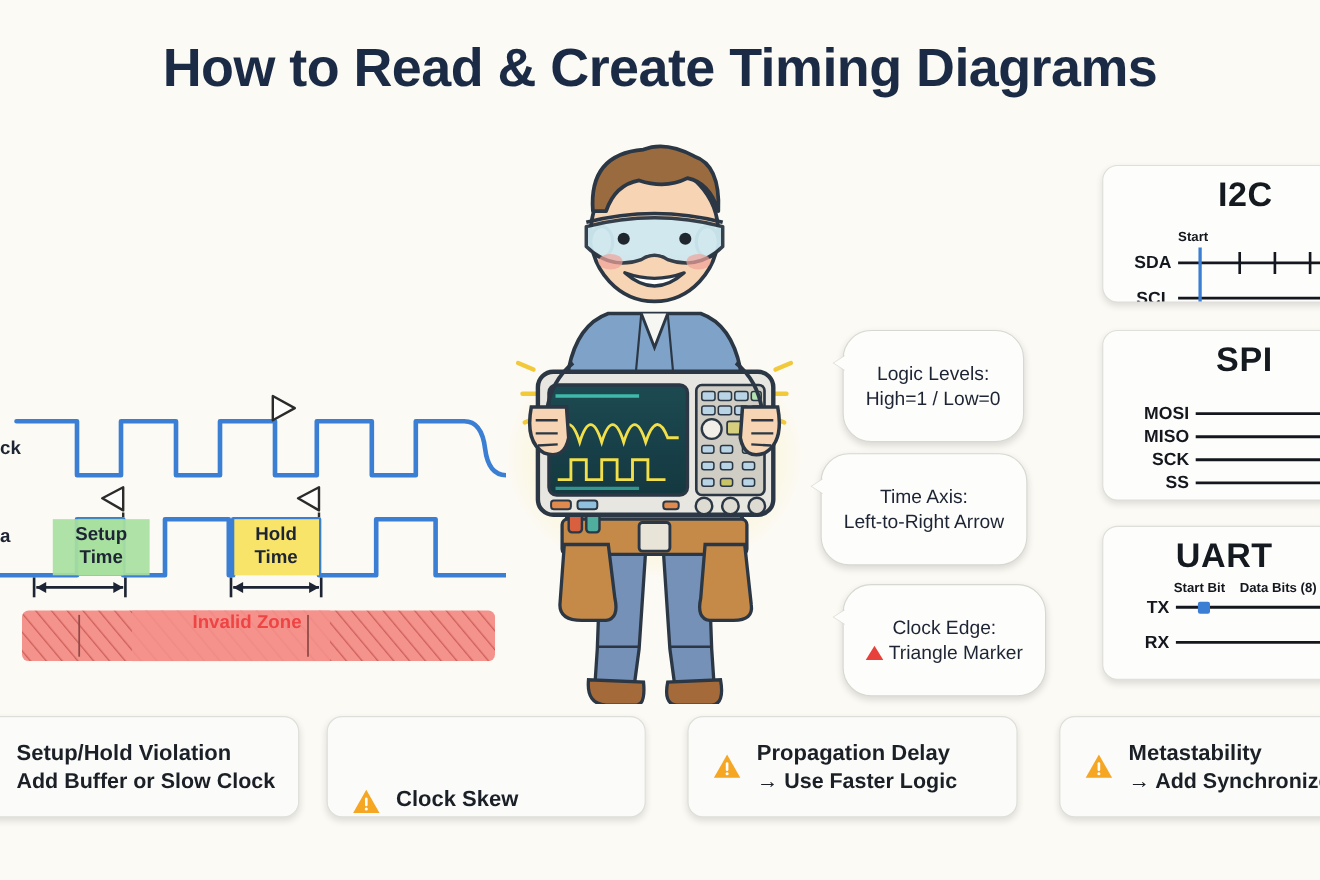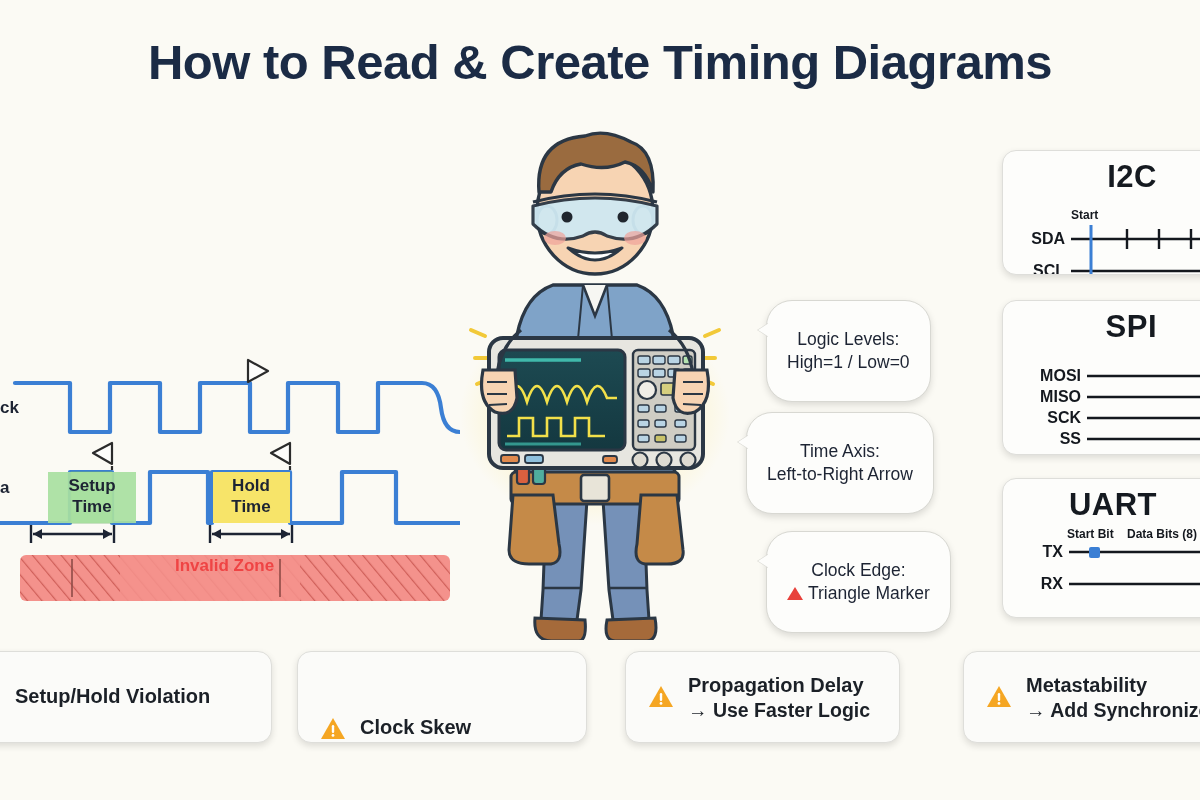--- a/index.html
+++ b/index.html
@@ -112,21 +112,21 @@
     position:absolute; top:651px; height:92px;
     background:#fbfbf9;
     border:1.5px solid #dededa;
     border-radius:14px;
     box-shadow:0 3px 7px rgba(0,0,0,0.12);
     display:flex; align-items:center; gap:14px;
     padding:0 22px;
   }
   #warn-0 { left:-48px;  width:320px; }
   #warn-1 { left:297px;  width:290px;align-items:flex-end; }
-  #warn-2 { left:625px;  width:275px; }
+  #warn-2 { left:625px;  width:300px; }
   #warn-3 { left:963px;  width:300px; }
   .warn-text { font-size:20px; font-weight:bold; line-height:1.38; color:#1b2027; white-space:nowrap; }
   .warn-sub  { font-size:19.5px; font-weight:bold; color:#1b2027; white-space:nowrap; }
   .warn-ico  { flex:0 0 auto; }
 </style>
 </head>
 <body>
 
 <div id="title">How to Read &amp; Create Timing Diagrams</div>
 
@@ -401,20 +401,21 @@
 </div>
 
 <div class="warn-card" id="warn-0">
   <svg class="warn-ico" width="26" height="26" viewBox="0 0 26 26">
     <path d="M 13 2 L 25 23 L 1 23 Z" fill="#f5a623"></path>
     <rect x="11.8" y="9" width="2.4" height="8" rx="1.2" fill="#ffffff"></rect>
     <circle cx="13" cy="19.4" r="1.4" fill="#ffffff"></circle>
   </svg>
   <div>
     <div class="warn-text">Setup/Hold Violation</div>
+    <div class="warn-sub">Add Buffer or Slow Clock</div>
   </div>
 </div>
 
 <div class="warn-card" id="warn-1">
   <svg class="warn-ico" width="26" height="26" viewBox="0 0 26 26">
     <path d="M 13 2 L 25 23 L 1 23 Z" fill="#f5a623"></path>
     <rect x="11.8" y="9" width="2.4" height="8" rx="1.2" fill="#ffffff"></rect>
     <circle cx="13" cy="19.4" r="1.4" fill="#ffffff"></circle>
   </svg>
   <div>

